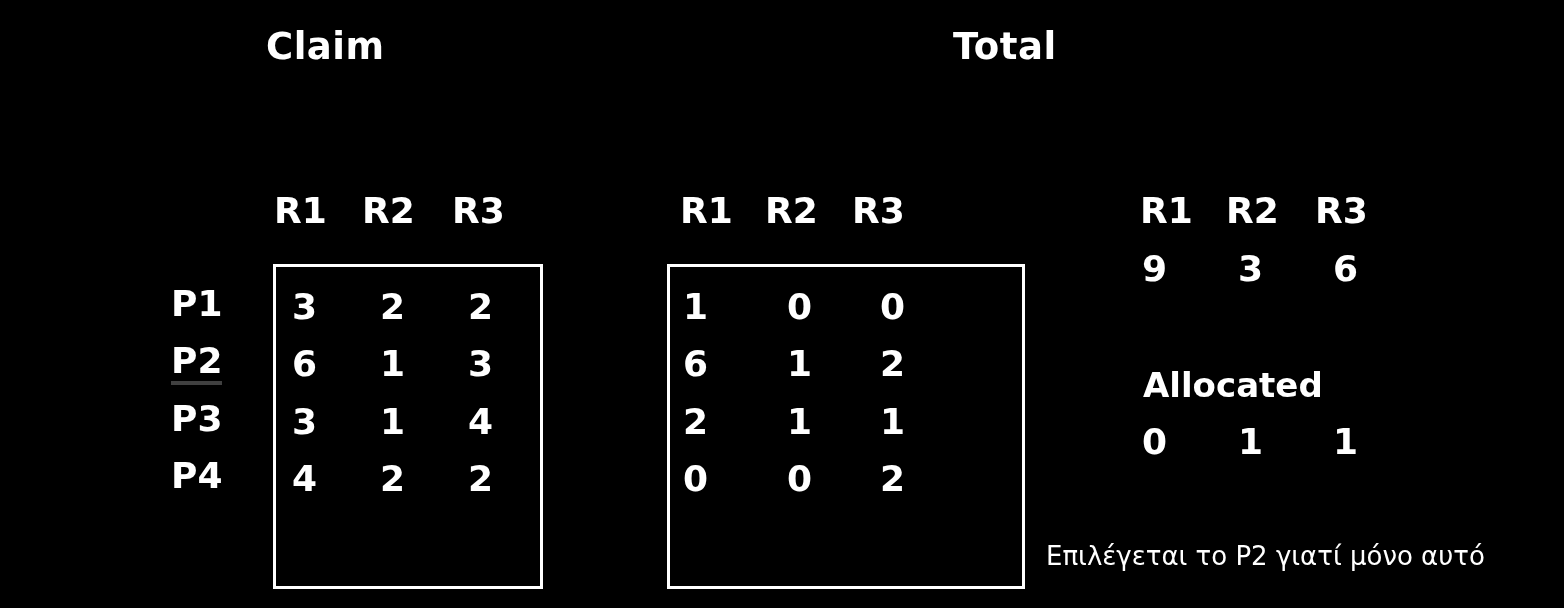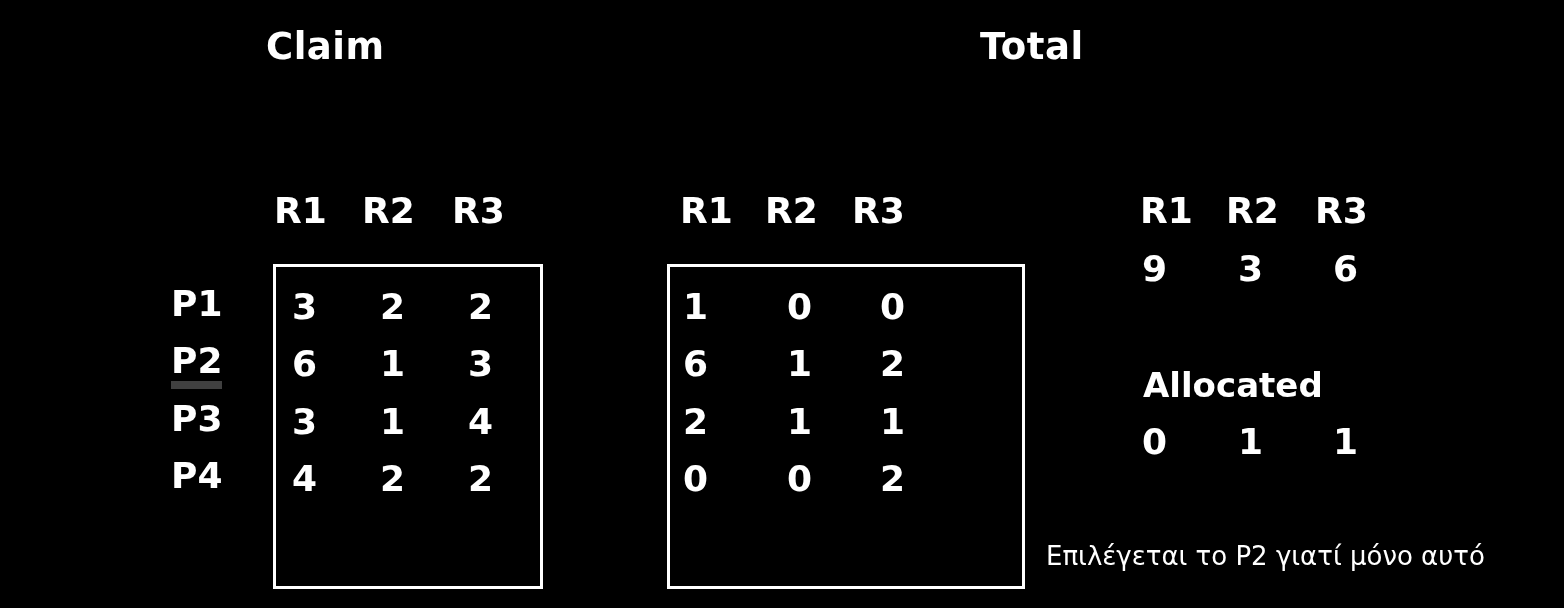--- a/index.html
+++ b/index.html
@@ -36,21 +36,21 @@
 
   
   .section-caption {
     position: absolute;
     font-size: 37px;
     line-height: 37px;
     letter-spacing: 0.5px;
   }
   #caption-claim     { left: 266px; top: 22px; }
   #caption-allocated { left: 590px; top: 22px; }
-  #caption-total     { left: 953px; top: 22px; margin-left: 27px; }
+  #caption-total     { left: 953px; top: 22px; }
 
   
   .res-header {
     position: absolute;
     top: 185px;
     height: 40px;
   }
   .res-header span {
     position: absolute;
     top: 0;
@@ -87,21 +87,21 @@
     font-size: 36px;
     line-height: 36px;
     font-weight: bold;
   }
   .proc-label.r0 { top: 22px; }
   .proc-label.r1 { top: 79px; }
   .proc-label.r2 { top: 137px; }
   .proc-label.r3 { top: 194px; }
   .proc-label .txt { display: inline-block; margin-left: 16px; }
   .proc-label.selected .txt {
-    border-bottom: 8px solid #404040;
+    border-bottom: 4px solid #404040;
     padding-bottom: 2px;
   }
 
   
   .matrix-box {
     position: absolute;
     border: 3px solid #ffffff;
     box-sizing: border-box;
     background: #000000;
   }

